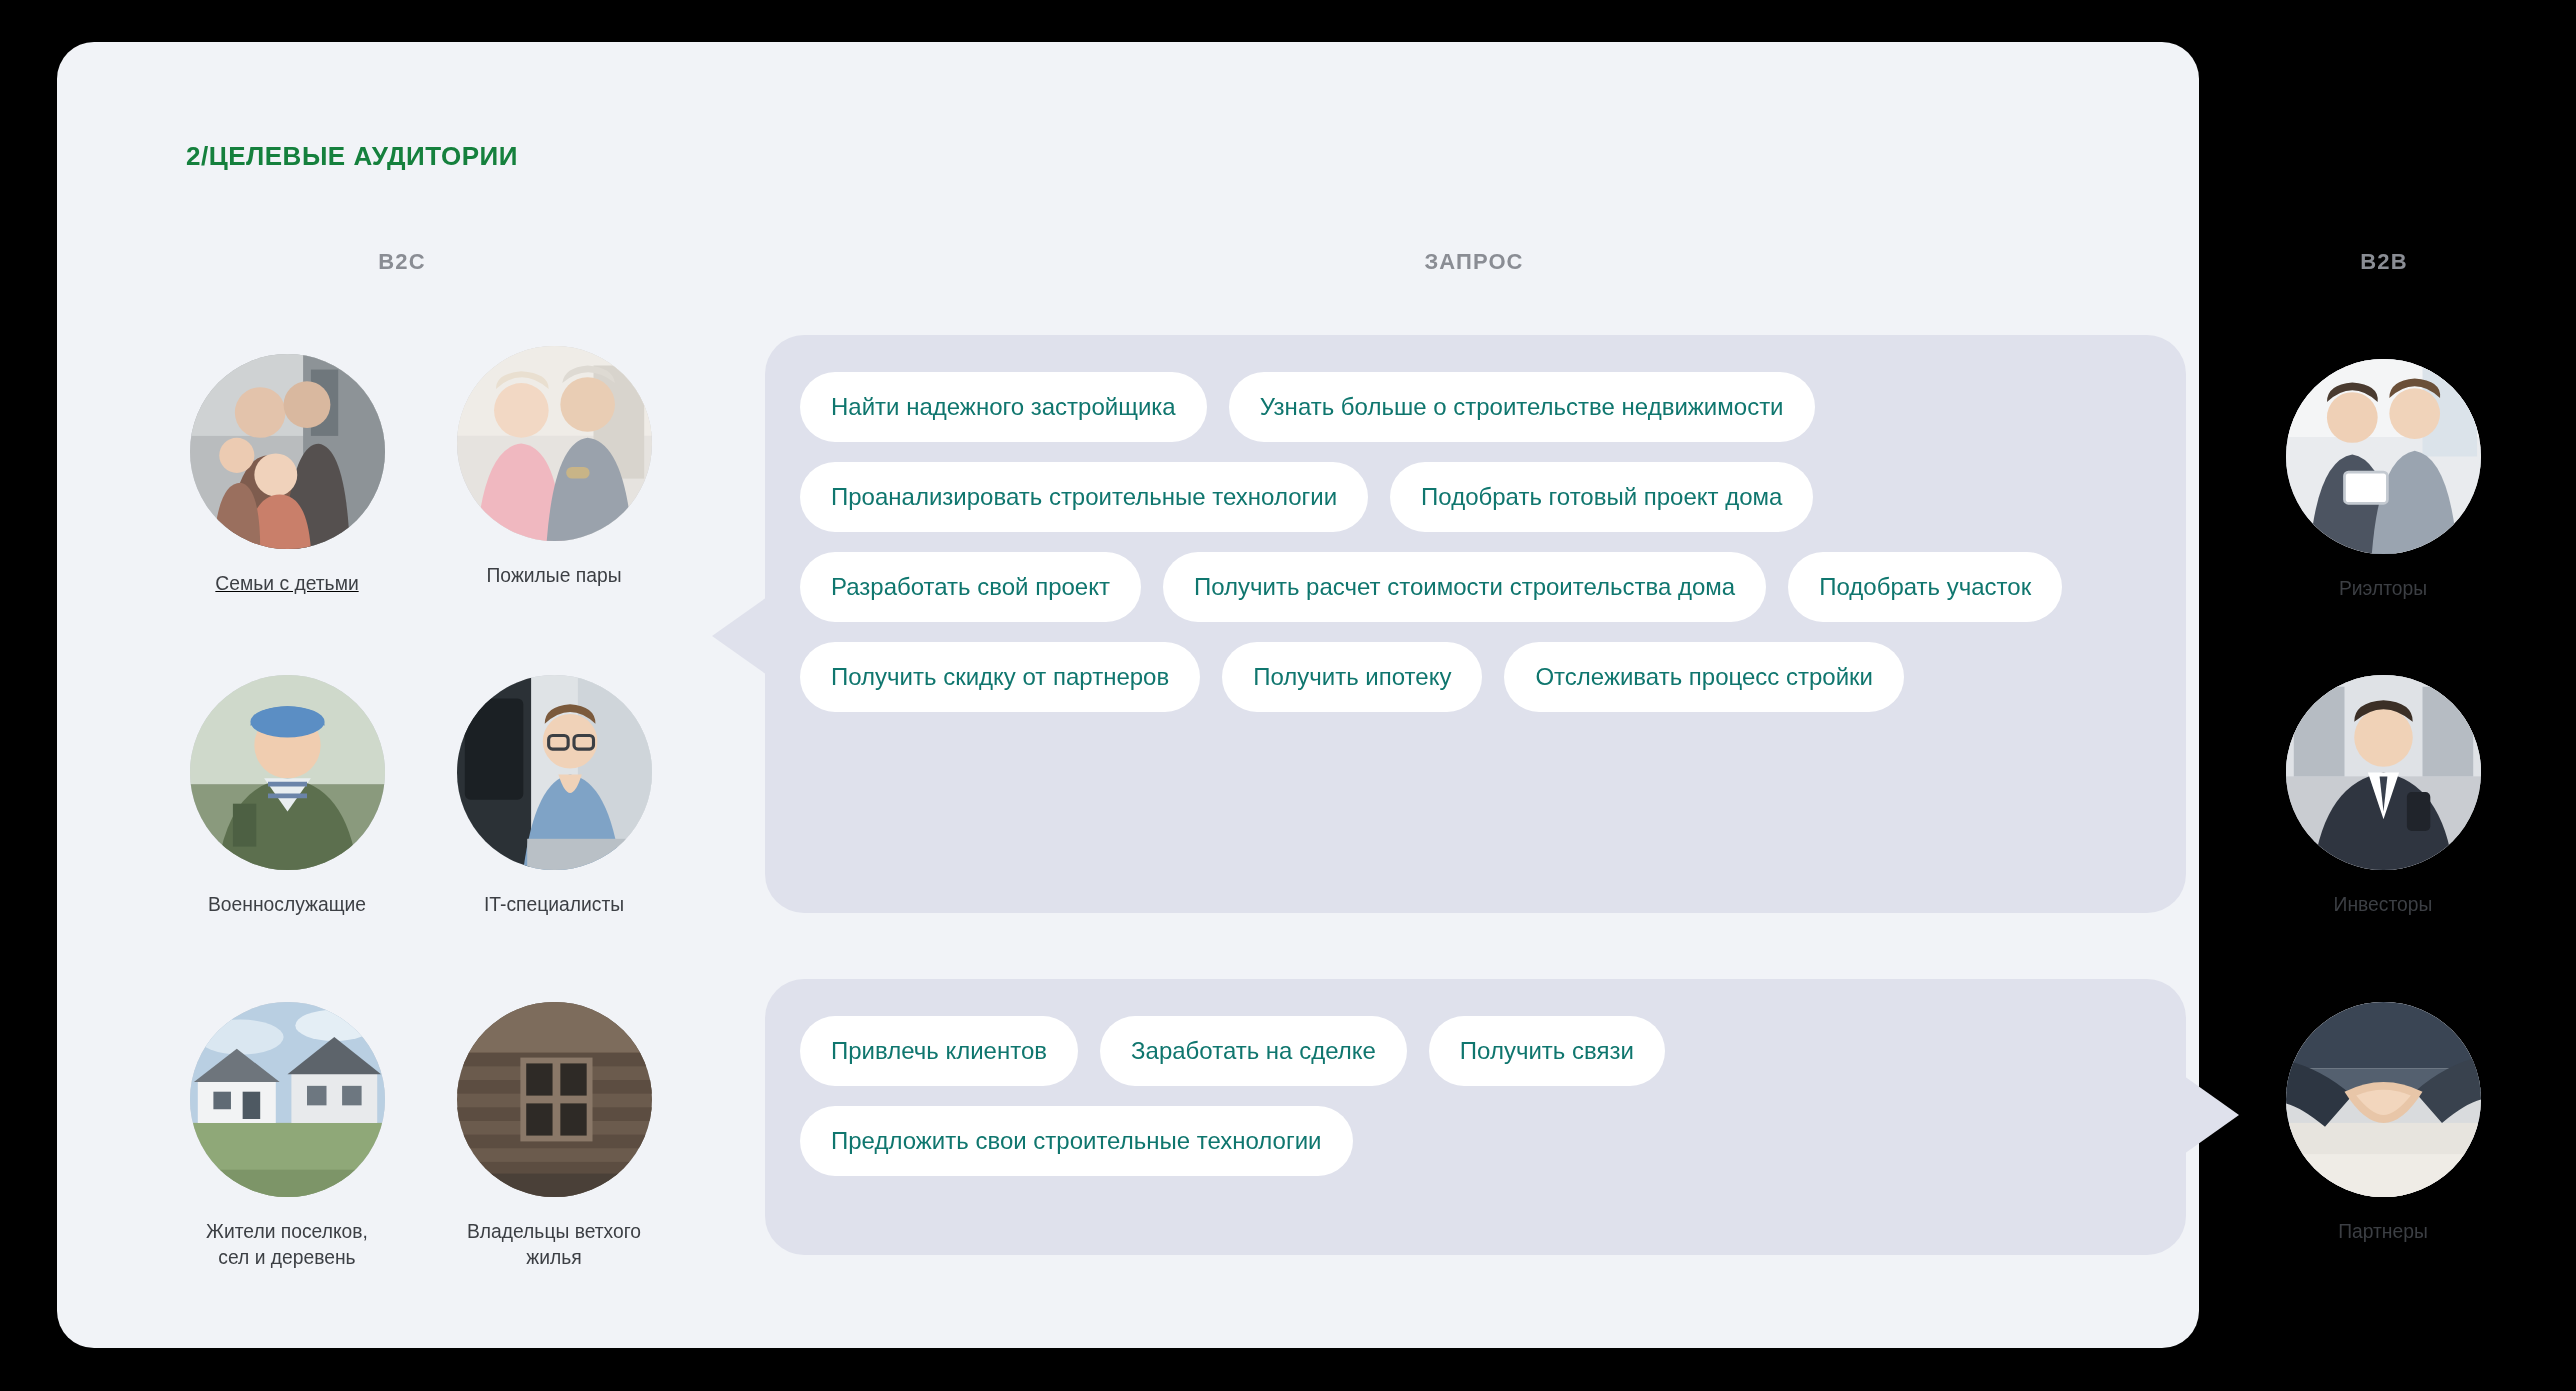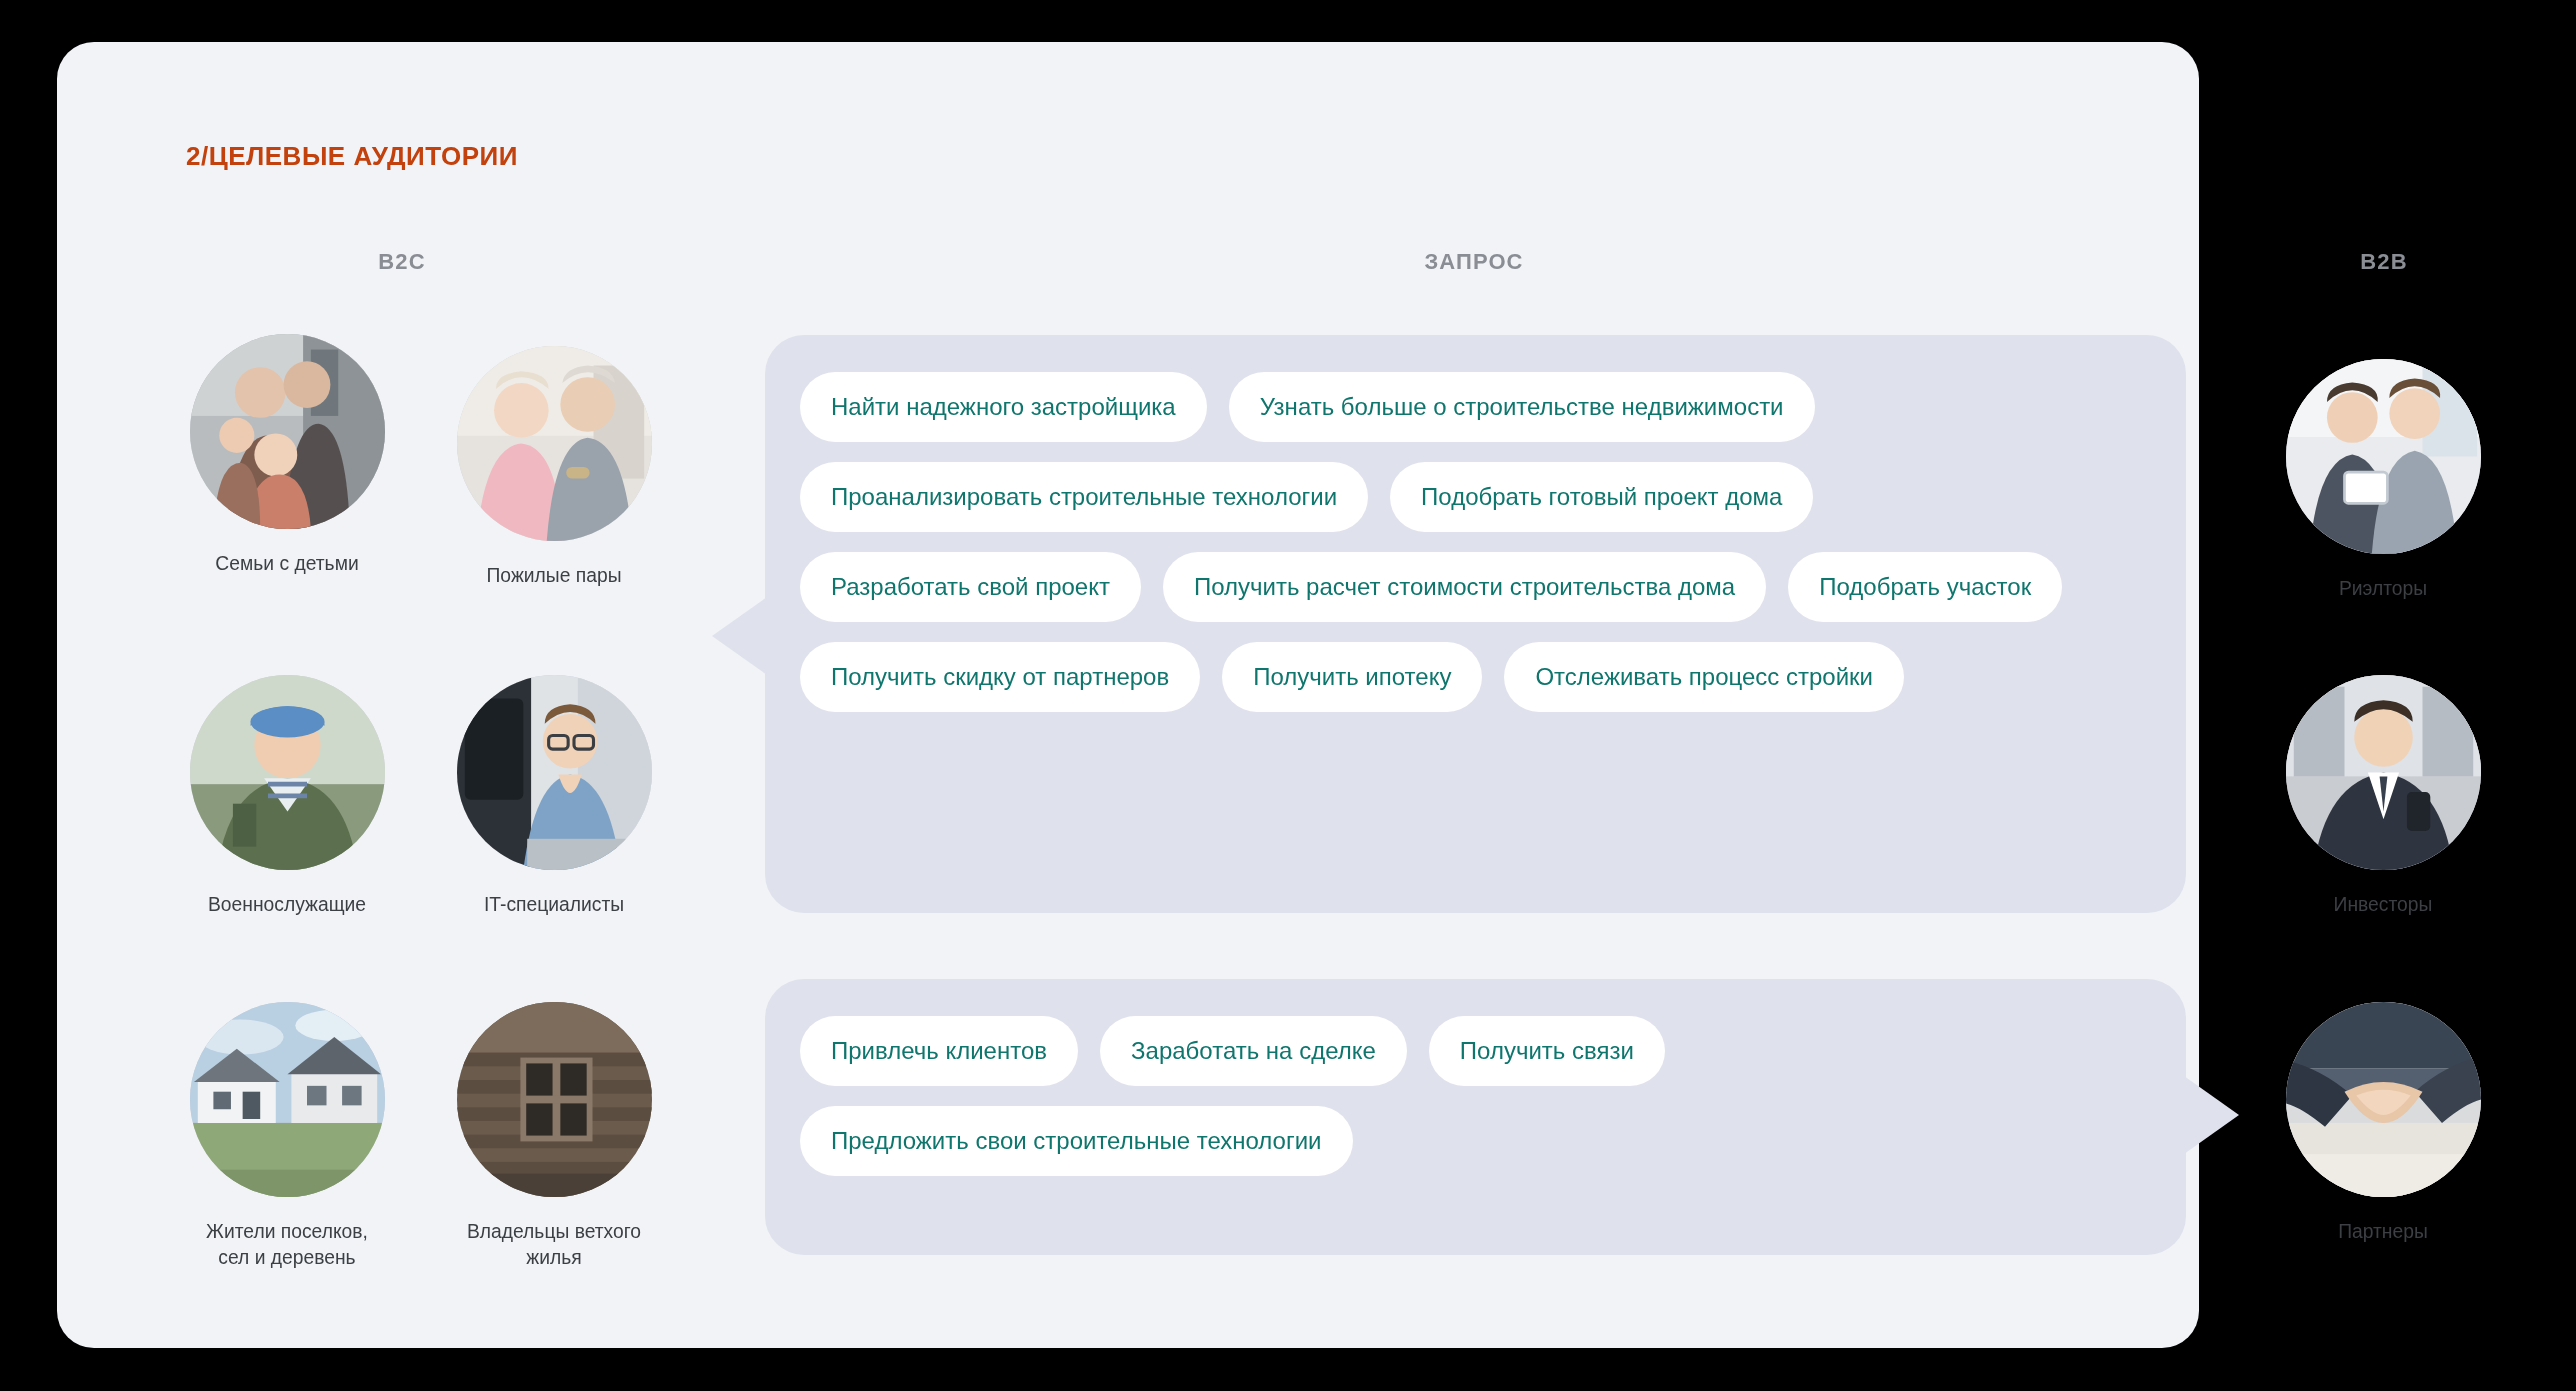--- a/index.html
+++ b/index.html
@@ -15,21 +15,21 @@
     width: 2142px; height: 1306px;
     background: #F1F3F7;
     border-radius: 37px;
   }
   .page-title {
     position: absolute;
     left: 129px; top: 99px;
     font-size: 26px;
     font-weight: bold;
     letter-spacing: 0.5px;
-    color: #c2410c;
+    color: #15803d;
   }
 
   
   .col-header {
     position: absolute;
     font-size: 22px;
     font-weight: bold;
     letter-spacing: 1.1px;
     color: #8A8D94;
     text-align: center;
@@ -56,21 +56,21 @@
   .avatar svg { display: block; width: 100%; height: 100%; }
   .persona-label {
     margin-top: 22px;
     font-size: 19.3px;
     line-height: 1.35;
     color: #3C3F44;
     white-space: pre-line;
   }
 
   
-  #p-families   { left: 124px;  top: 292px; }
+  #p-families   { left: 124px;  top: 312px; text-decoration: underline; }
   #p-elderly    { left: 391px;  top: 304px; }
   #p-military   { left: 124px;  top: 633px; }
   #p-it         { left: 391px;  top: 633px; }
   #p-villagers  { left: 124px;  top: 960px; }
   #p-oldhomes   { left: 391px;  top: 960px; }
   
   #p-realtors   { left: 2220px; top: 317px; }
   #p-investors  { left: 2220px; top: 633px; }
   #p-partners   { left: 2220px; top: 960px; }
 

